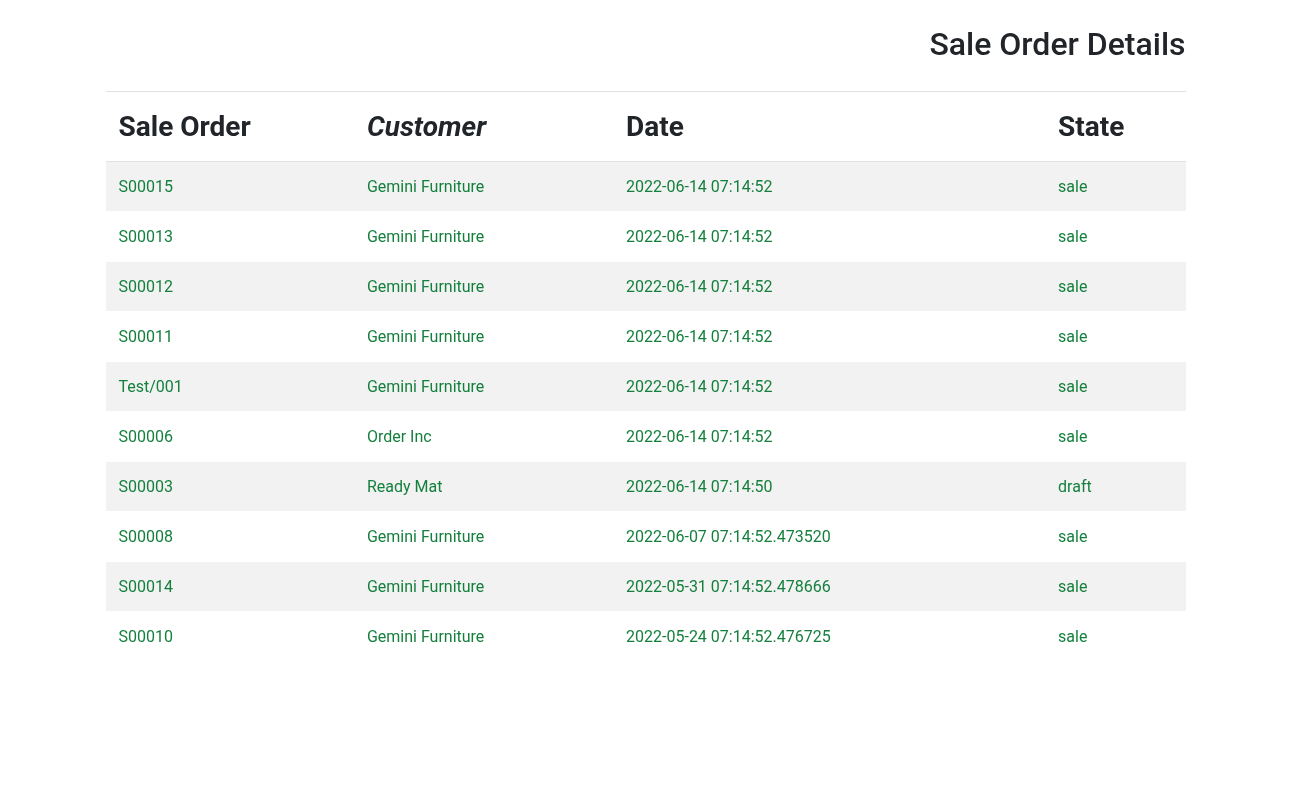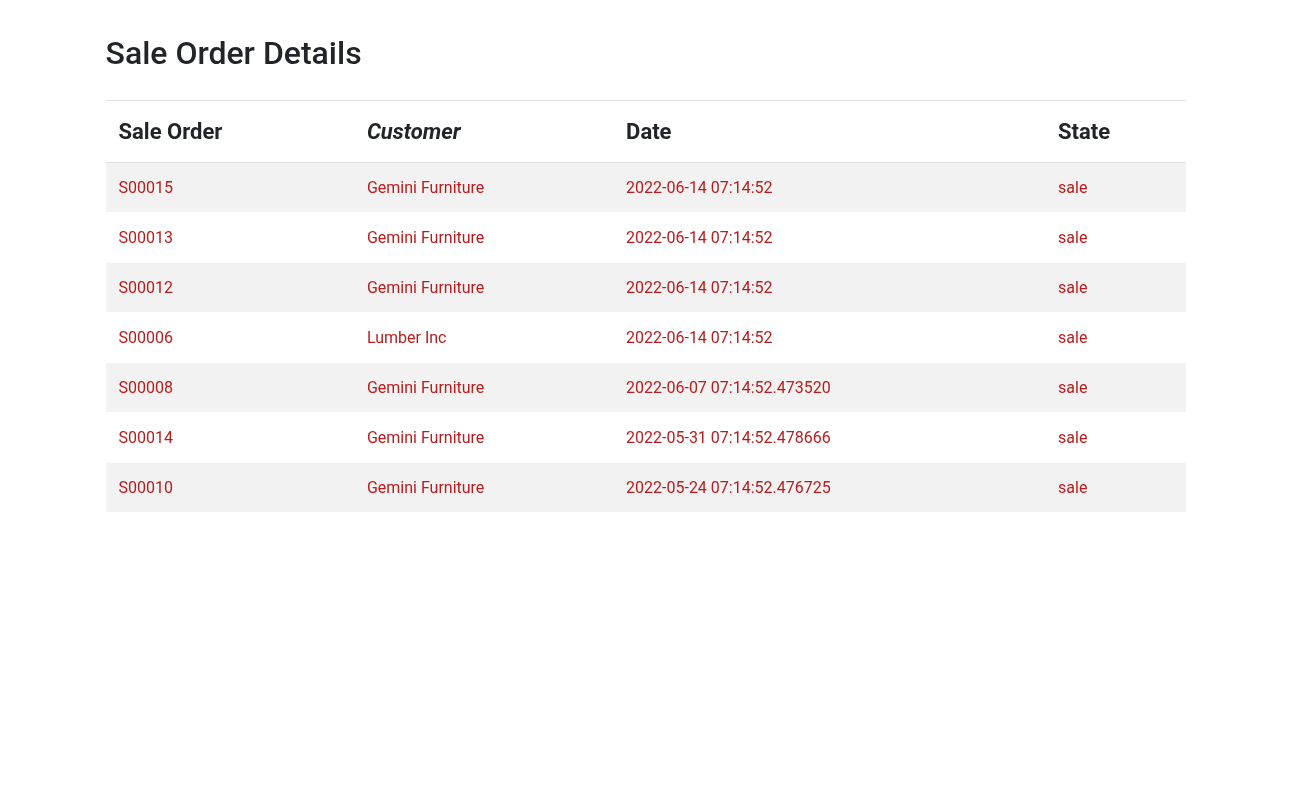--- a/index.html
+++ b/index.html
@@ -12,48 +12,48 @@
       background: #ffffff;
       color: #212529;
       width: 1291px;
     }
     .container {
       max-width: 1110px;
       margin: 0 auto;
       padding: 0 15px;
     }
     .page-title {
-      text-align: left;
+      text-align: right;
       font-size: 32px;
       font-weight: 500;
       color: #212529;
-      margin-top: 34px;
+      margin-top: 25px;
       margin-bottom: 28px;
     }
     hr {
       border: none;
       border-top: 1px solid #dee2e6;
       margin-bottom: 0;
     }
     table {
       width: 100%;
       border-collapse: collapse;
     }
     thead th {
       text-align: left;
-      font-size: 22px;
+      font-size: 28px;
       font-weight: 700;
       color: #212529;
       padding: 18px 13px;
       border-bottom: 1px solid #dee2e6;
     }
     tbody td {
       padding: 15px 13px;
       font-size: 16px;
-      color: #b91c1c;
+      color: #15803d;
       border-bottom: 1px solid #ffffff;
     }
     tbody tr:nth-child(odd) {
       background-color: #f2f2f2;
     }
     tbody tr:nth-child(even) {
       background-color: #ffffff;
     }
     .col-sale-order { width: 23%; }
     .col-customer { width: 24%; font-style: italic; }
@@ -88,24 +88,42 @@
           <td>2022-06-14 07:14:52</td>
           <td>sale</td>
         </tr>
         <tr>
           <td>S00012</td>
           <td>Gemini Furniture</td>
           <td>2022-06-14 07:14:52</td>
           <td>sale</td>
         </tr>
         <tr>
-          <td>S00006</td>
-          <td>Lumber Inc</td>
+          <td>S00011</td>
+          <td>Gemini Furniture</td>
           <td>2022-06-14 07:14:52</td>
           <td>sale</td>
+        </tr>
+        <tr>
+          <td>Test/001</td>
+          <td>Gemini Furniture</td>
+          <td>2022-06-14 07:14:52</td>
+          <td>sale</td>
+        </tr>
+        <tr>
+          <td>S00006</td>
+          <td>Order Inc</td>
+          <td>2022-06-14 07:14:52</td>
+          <td>sale</td>
+        </tr>
+        <tr>
+          <td>S00003</td>
+          <td>Ready Mat</td>
+          <td>2022-06-14 07:14:50</td>
+          <td>draft</td>
         </tr>
         <tr>
           <td>S00008</td>
           <td>Gemini Furniture</td>
           <td>2022-06-07 07:14:52.473520</td>
           <td>sale</td>
         </tr>
         <tr>
           <td>S00014</td>
           <td>Gemini Furniture</td>

